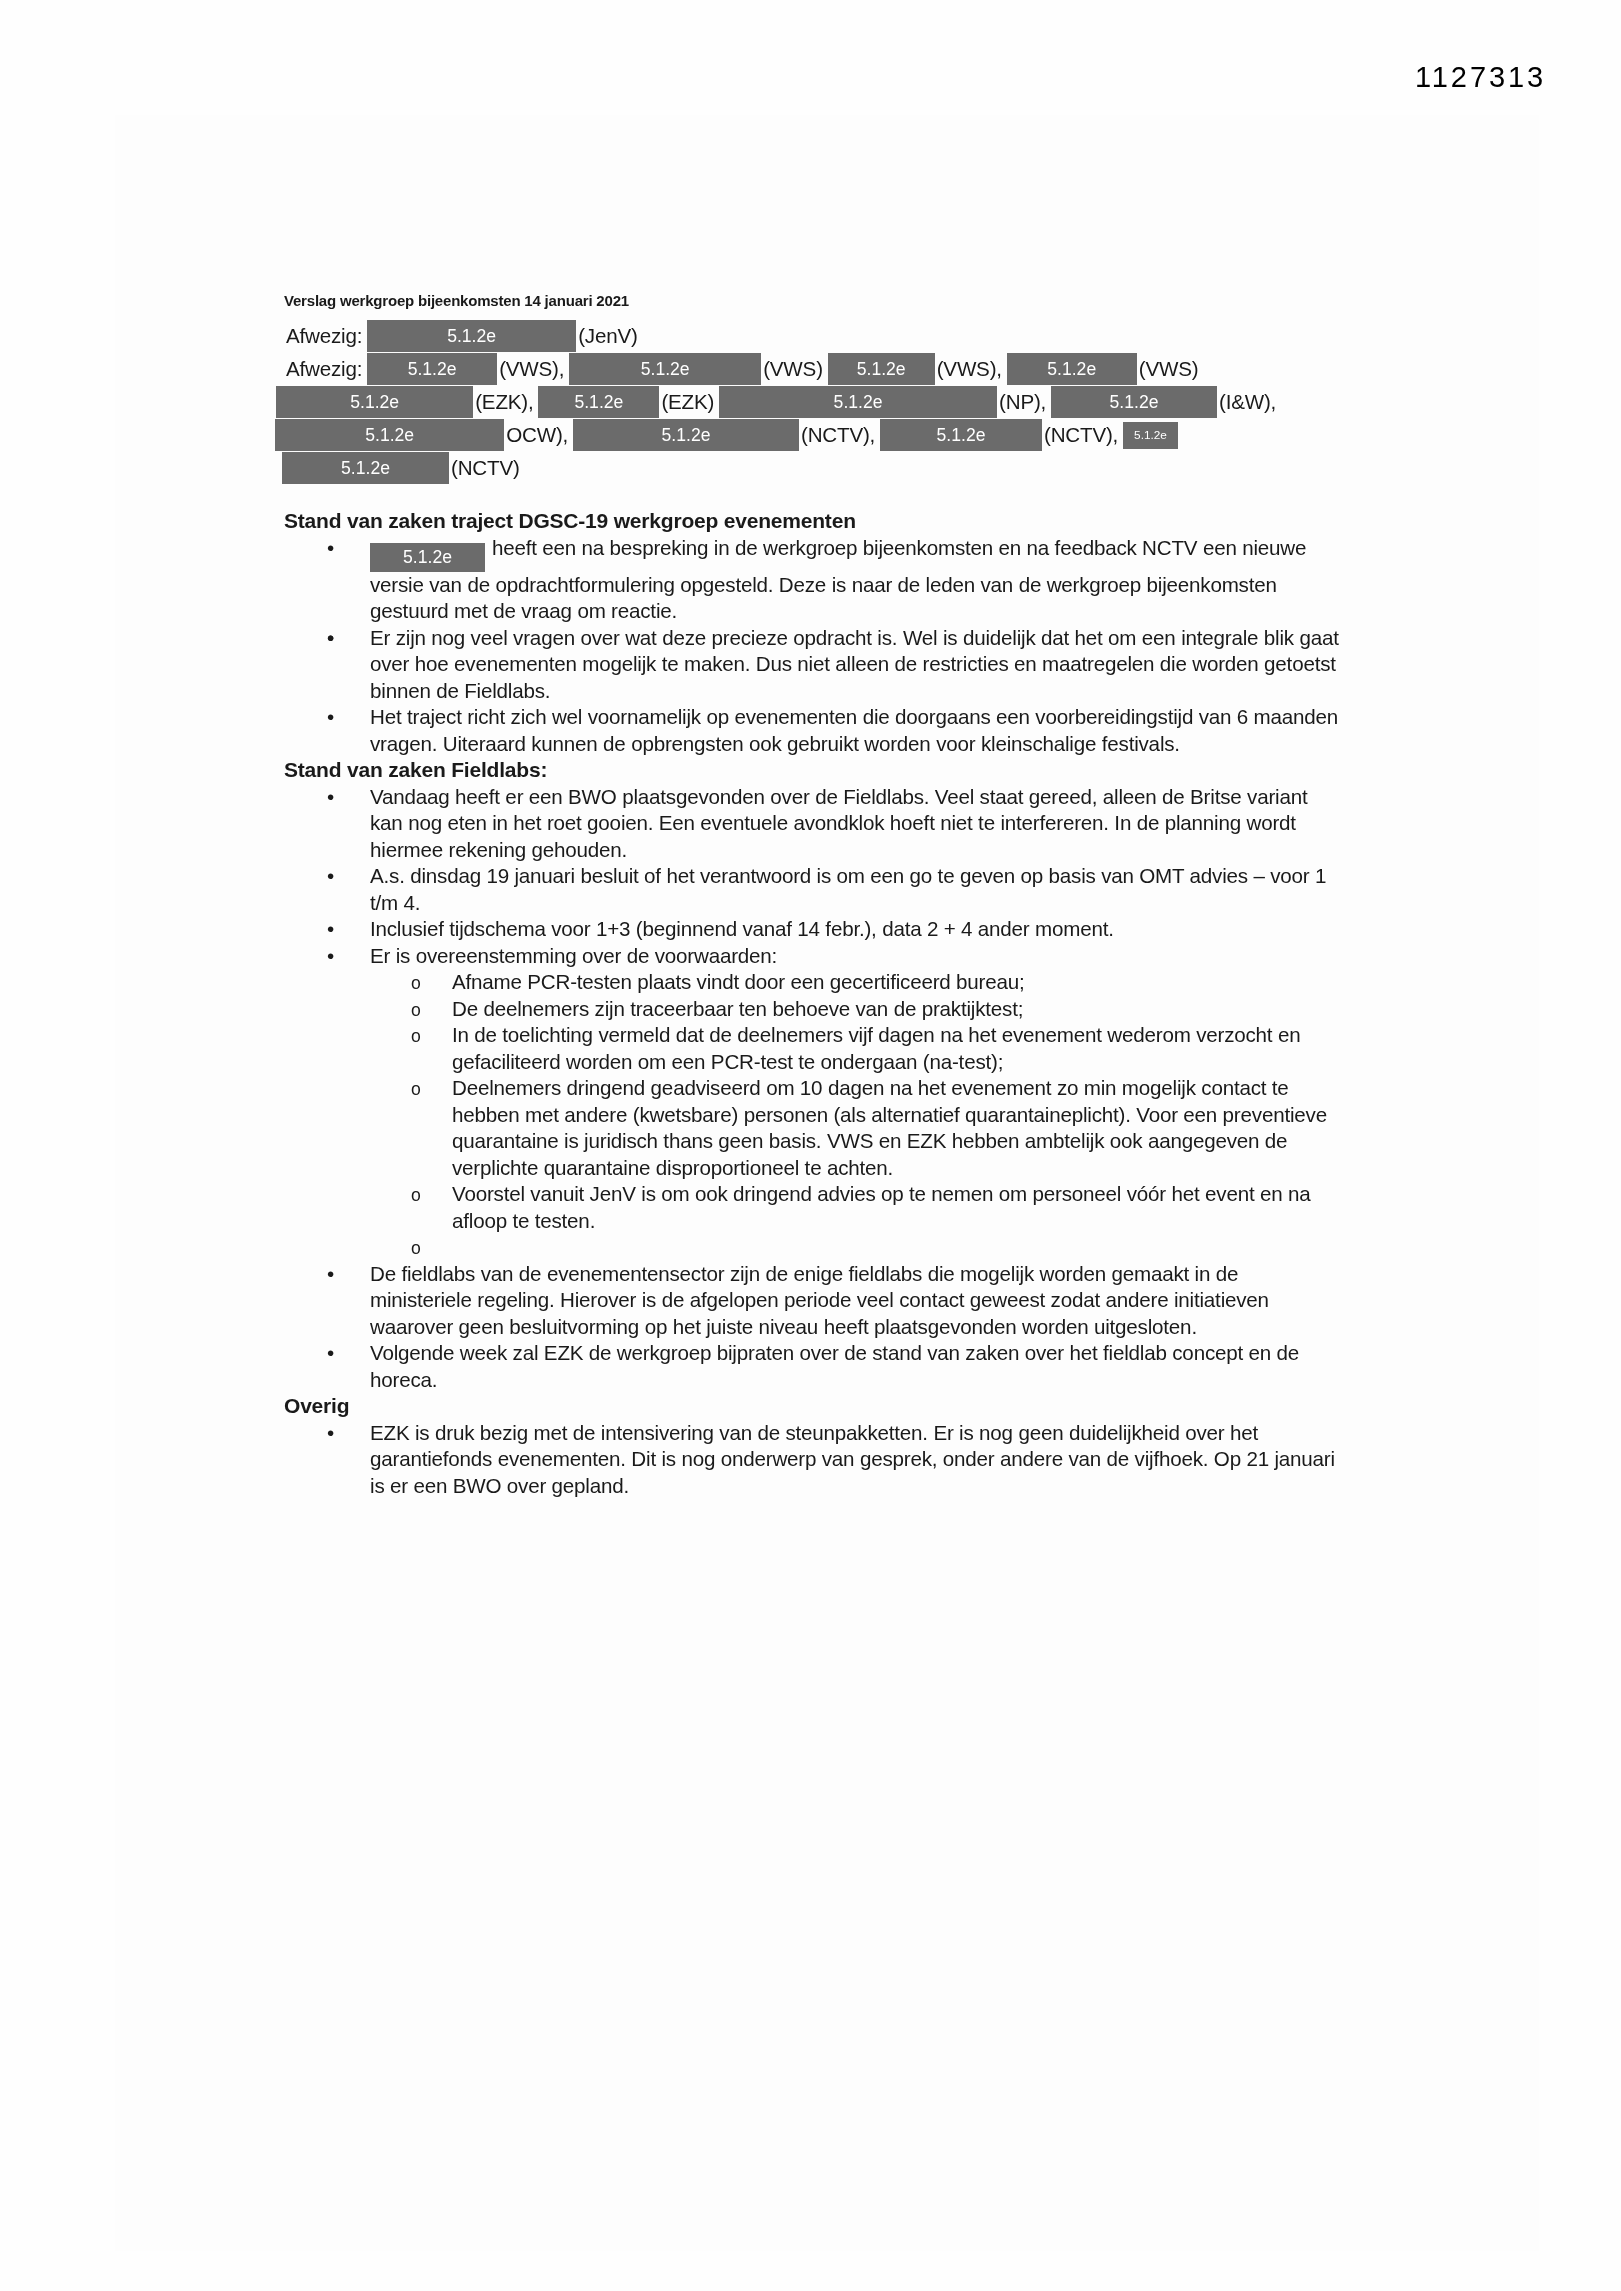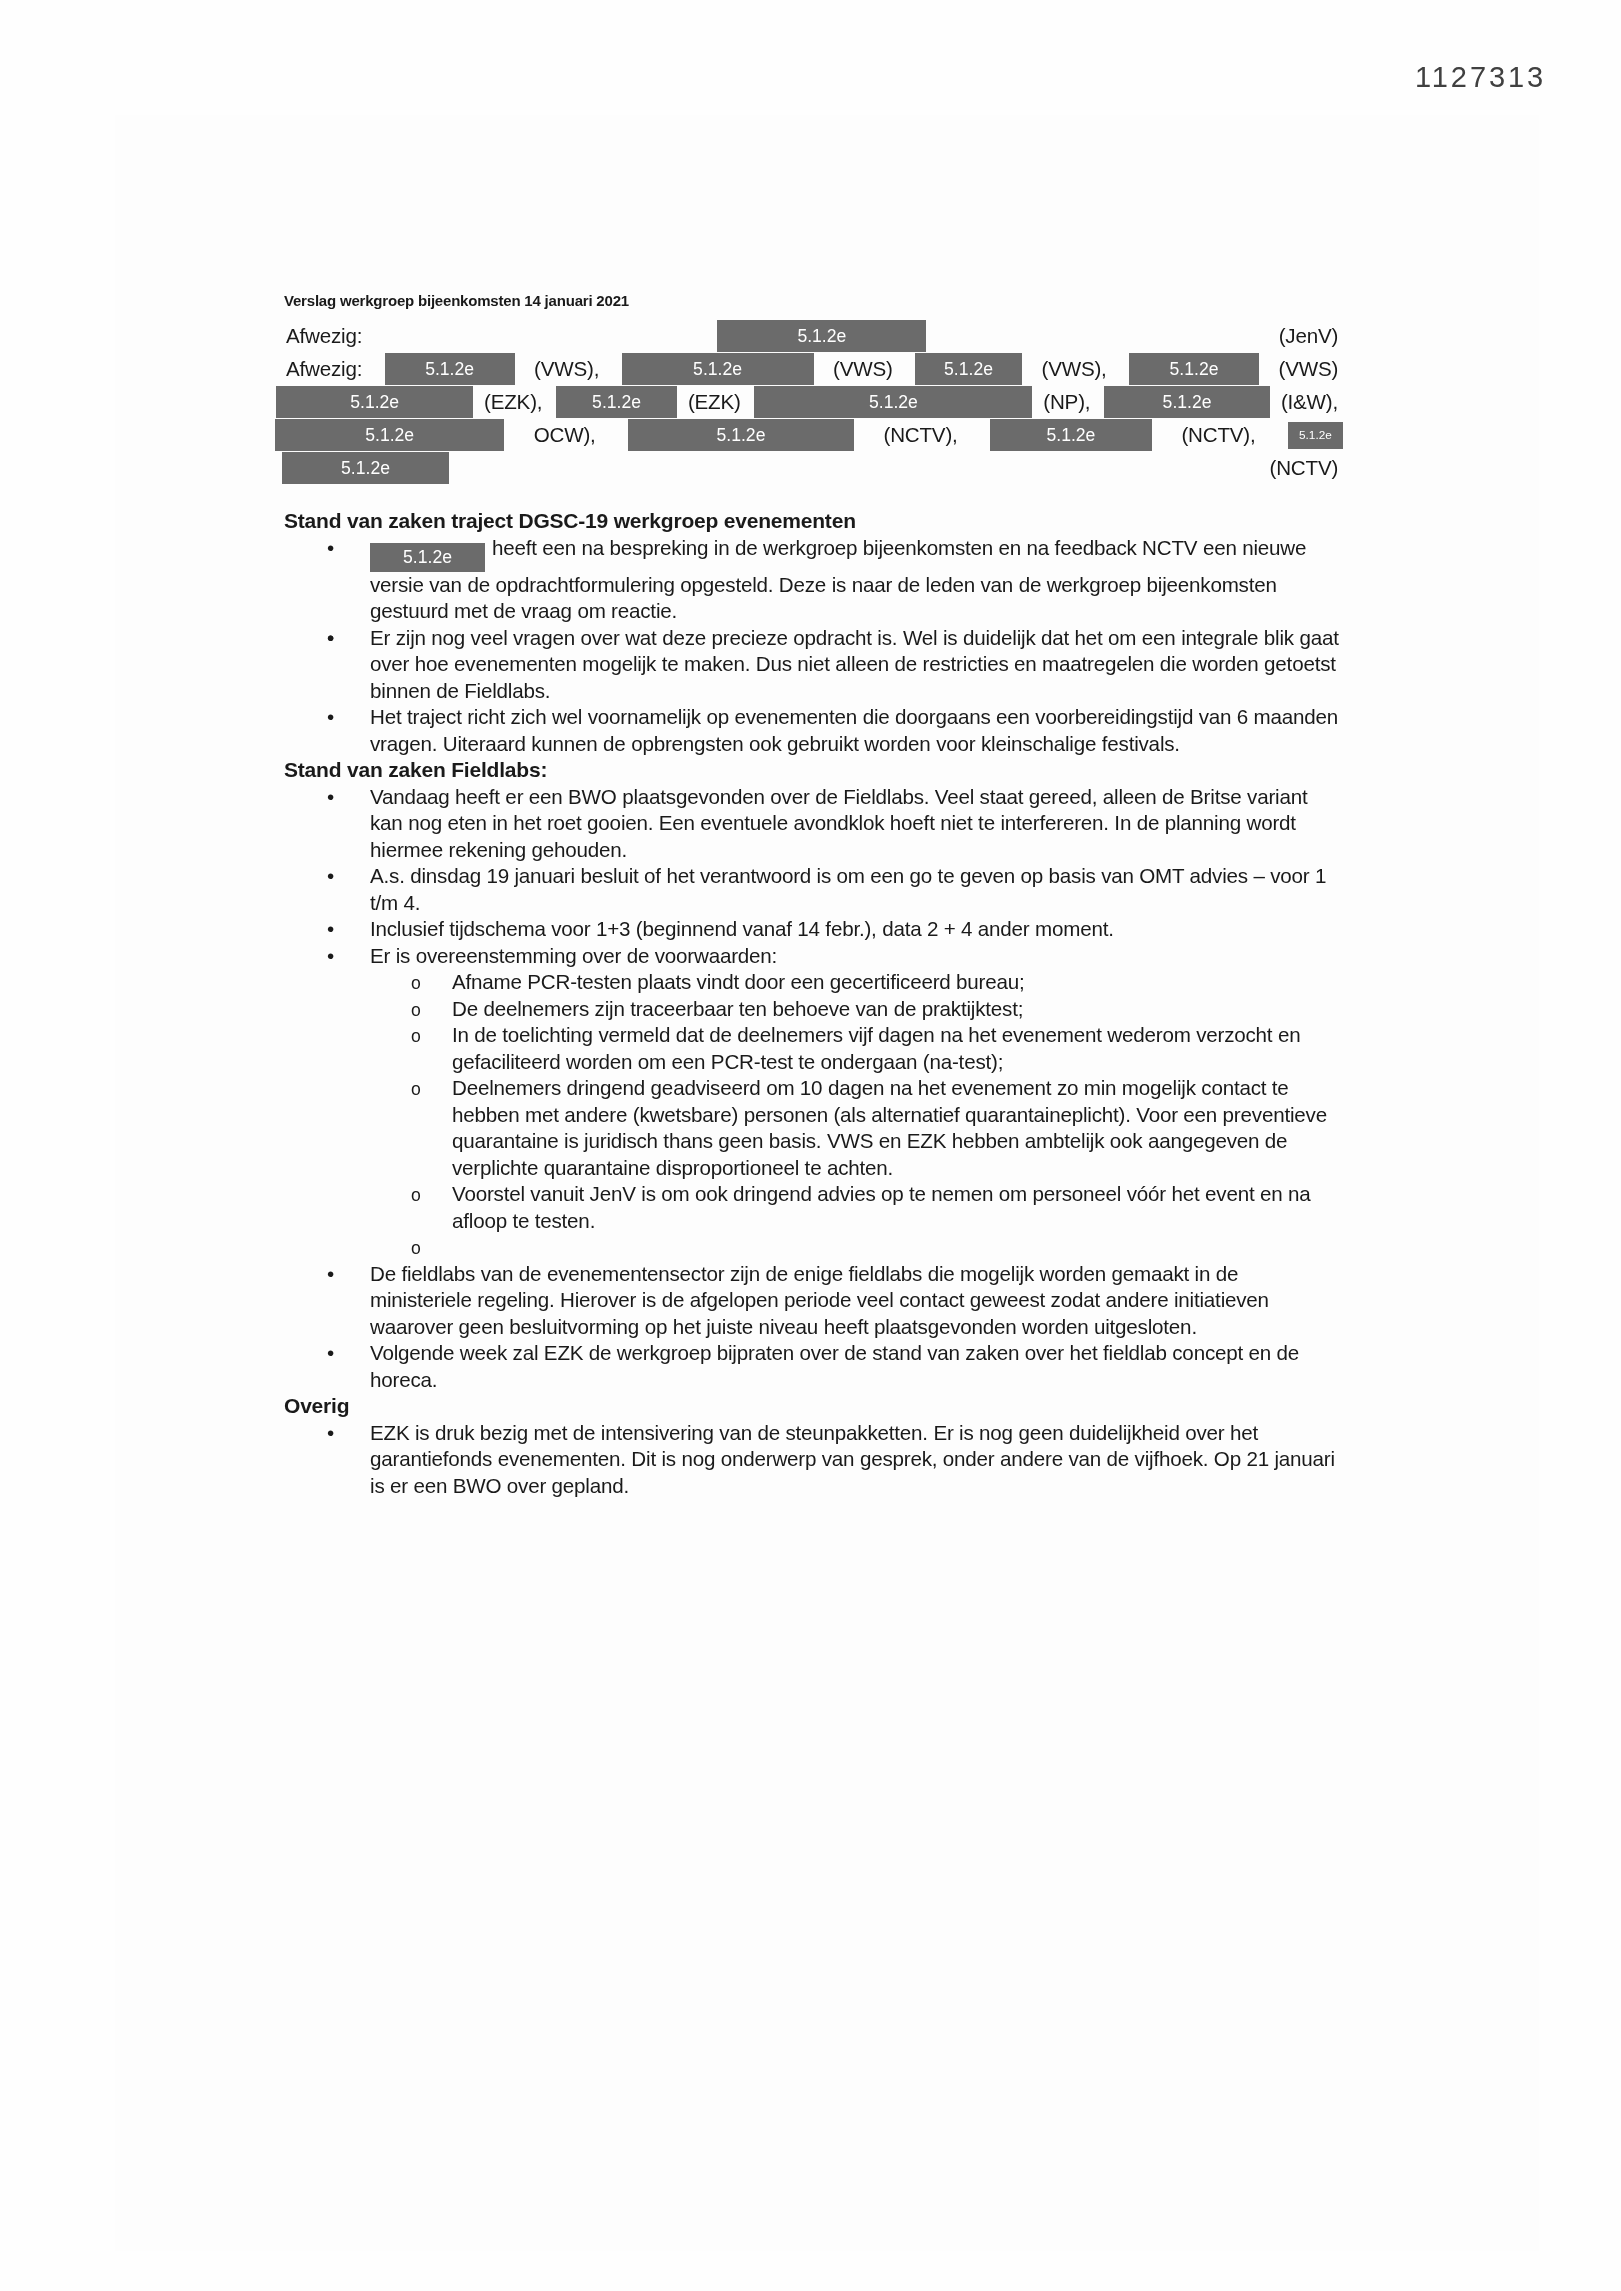--- a/index.html
+++ b/index.html
@@ -10,35 +10,35 @@
     font-family:"Liberation Sans", sans-serif;
     color:#1a1a1a;
     overflow:hidden;
   }
   .scan-area{
     position:absolute;left:115px;top:115px;right:82px;bottom:41px;
     background:#fdfdfd;
   }
   .doc-number{
     position:absolute;top:61px;right:75px;
-    font-size:29px;letter-spacing:2.9px;color:#404040;
+    font-size:29px;letter-spacing:2.9px;color:#000000;
     font-family:"Liberation Sans", sans-serif;
   }
   .content{
     position:absolute;left:284px;top:286px;width:1059px;
     font-size:20.6px;line-height:26.5px;letter-spacing:-0.2px;
   }
   .title{
     font-size:15px;font-weight:bold;margin:0;line-height:29px;letter-spacing:-0.2px;
   }
   
   .attendance{margin-top:4.9px;}
   .att-row{
     display:flex;align-items:center;height:33px;
-    font-size:20.6px;white-space:nowrap;justify-content:space-between;
+    font-size:20.6px;white-space:nowrap;
   }
   .att-text{padding:0 4.9px 0 2px;flex:none;}
   .redact{
     flex:none;height:32px;
     display:flex;align-items:center;justify-content:center;
     background:var(--redaction-bg,#6b6b6b);
     color:var(--redaction-text,#ffffff);
     font-size:17.6px;letter-spacing:0;
   }
   .redact-small{height:27.4px;font-size:11.8px;}

